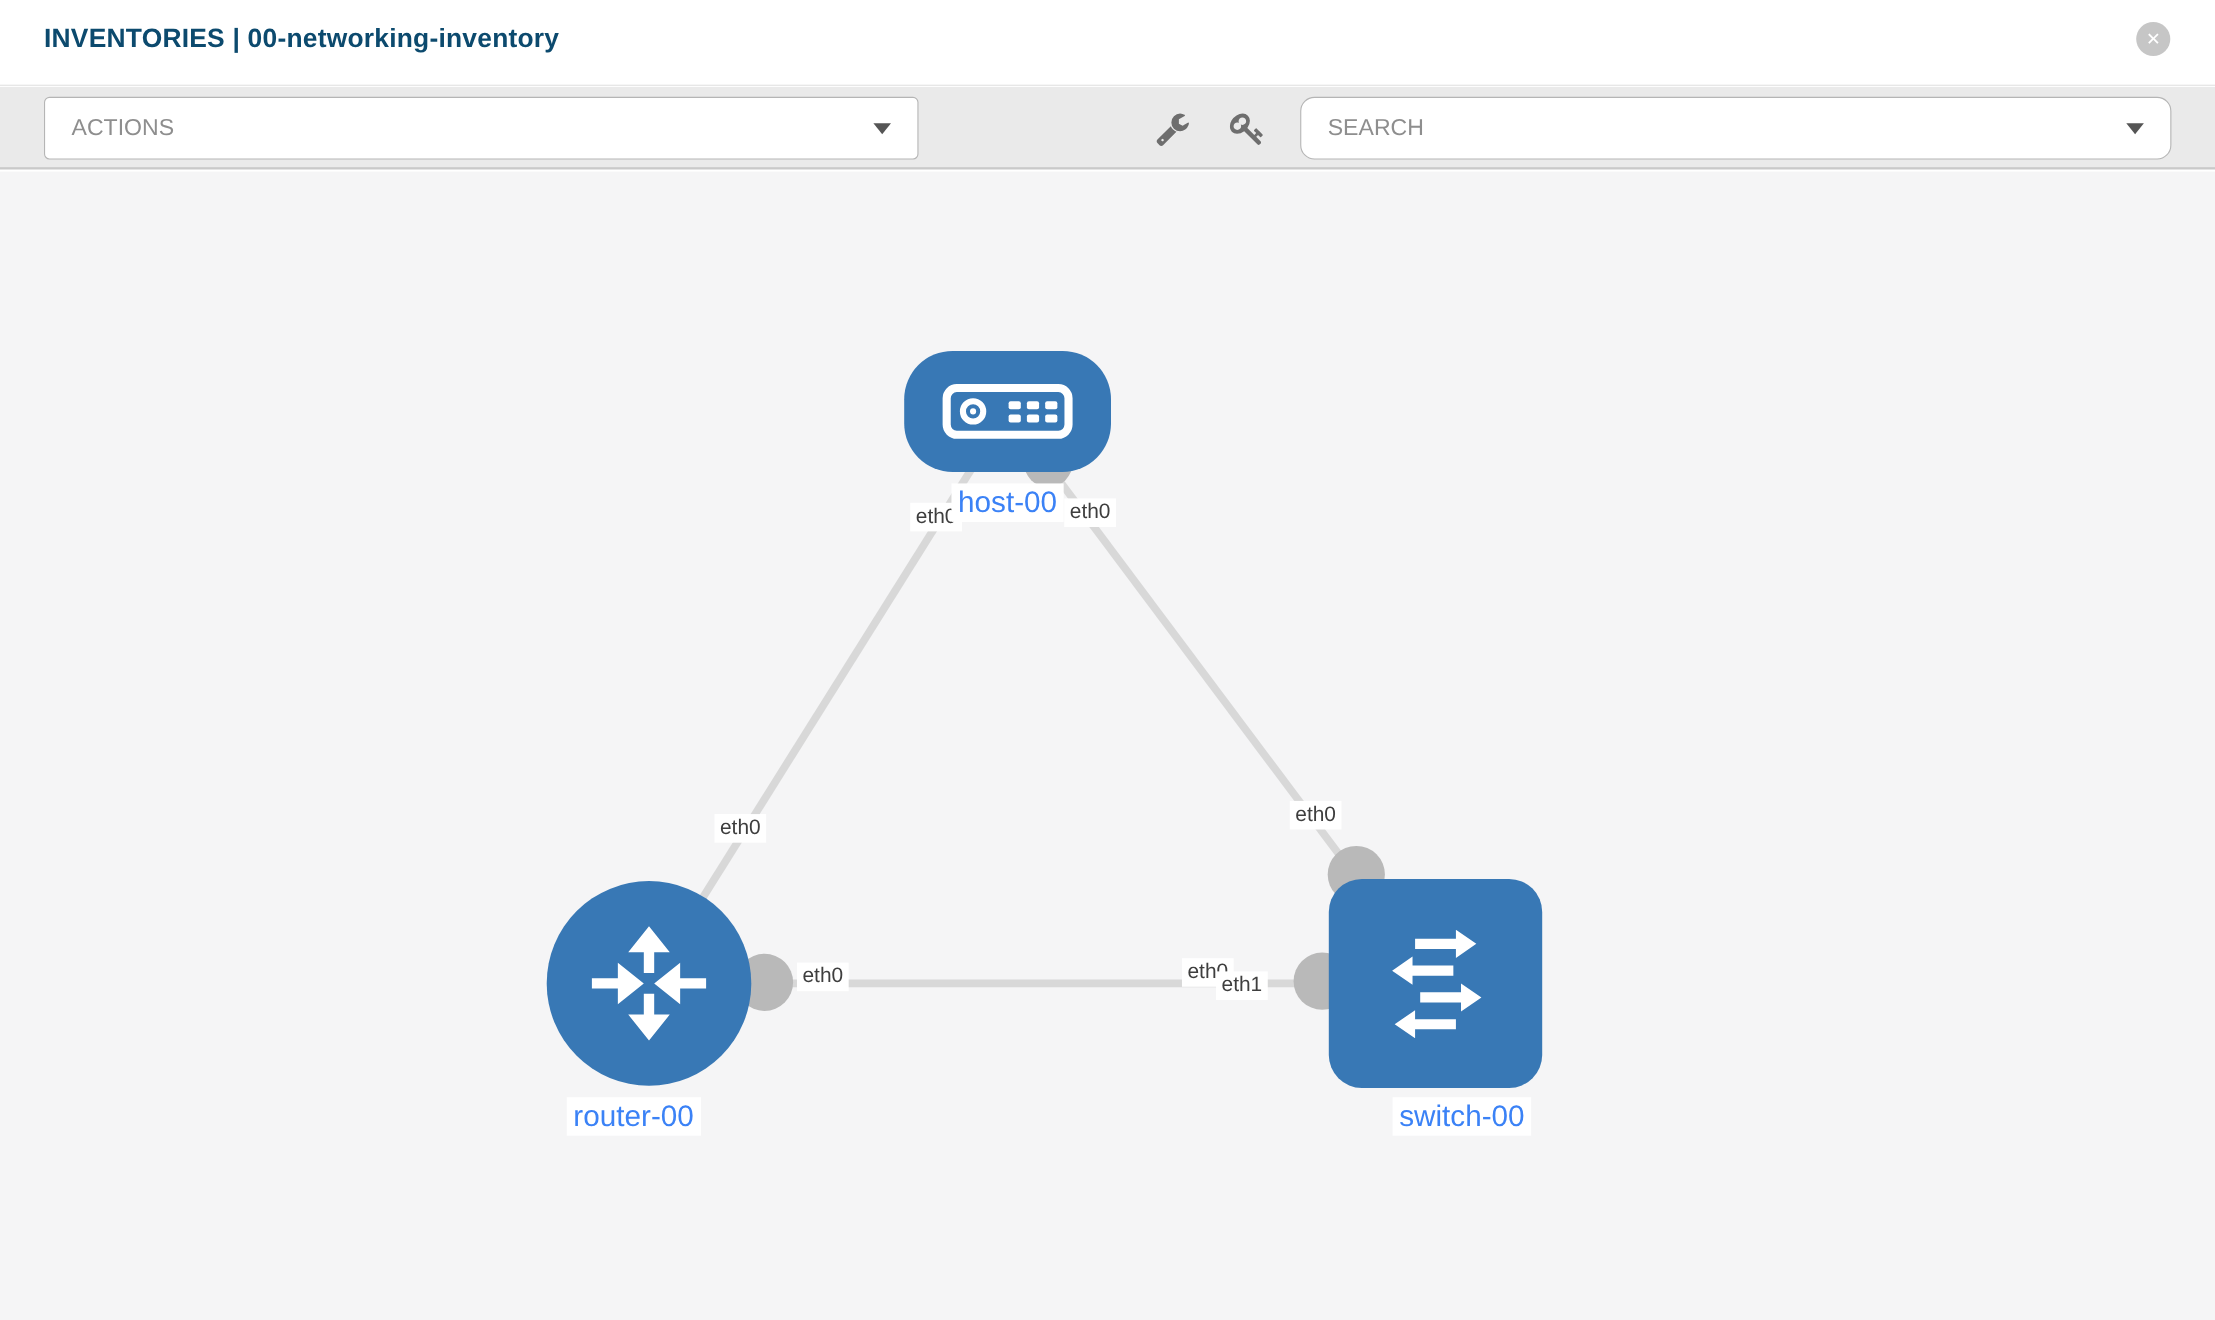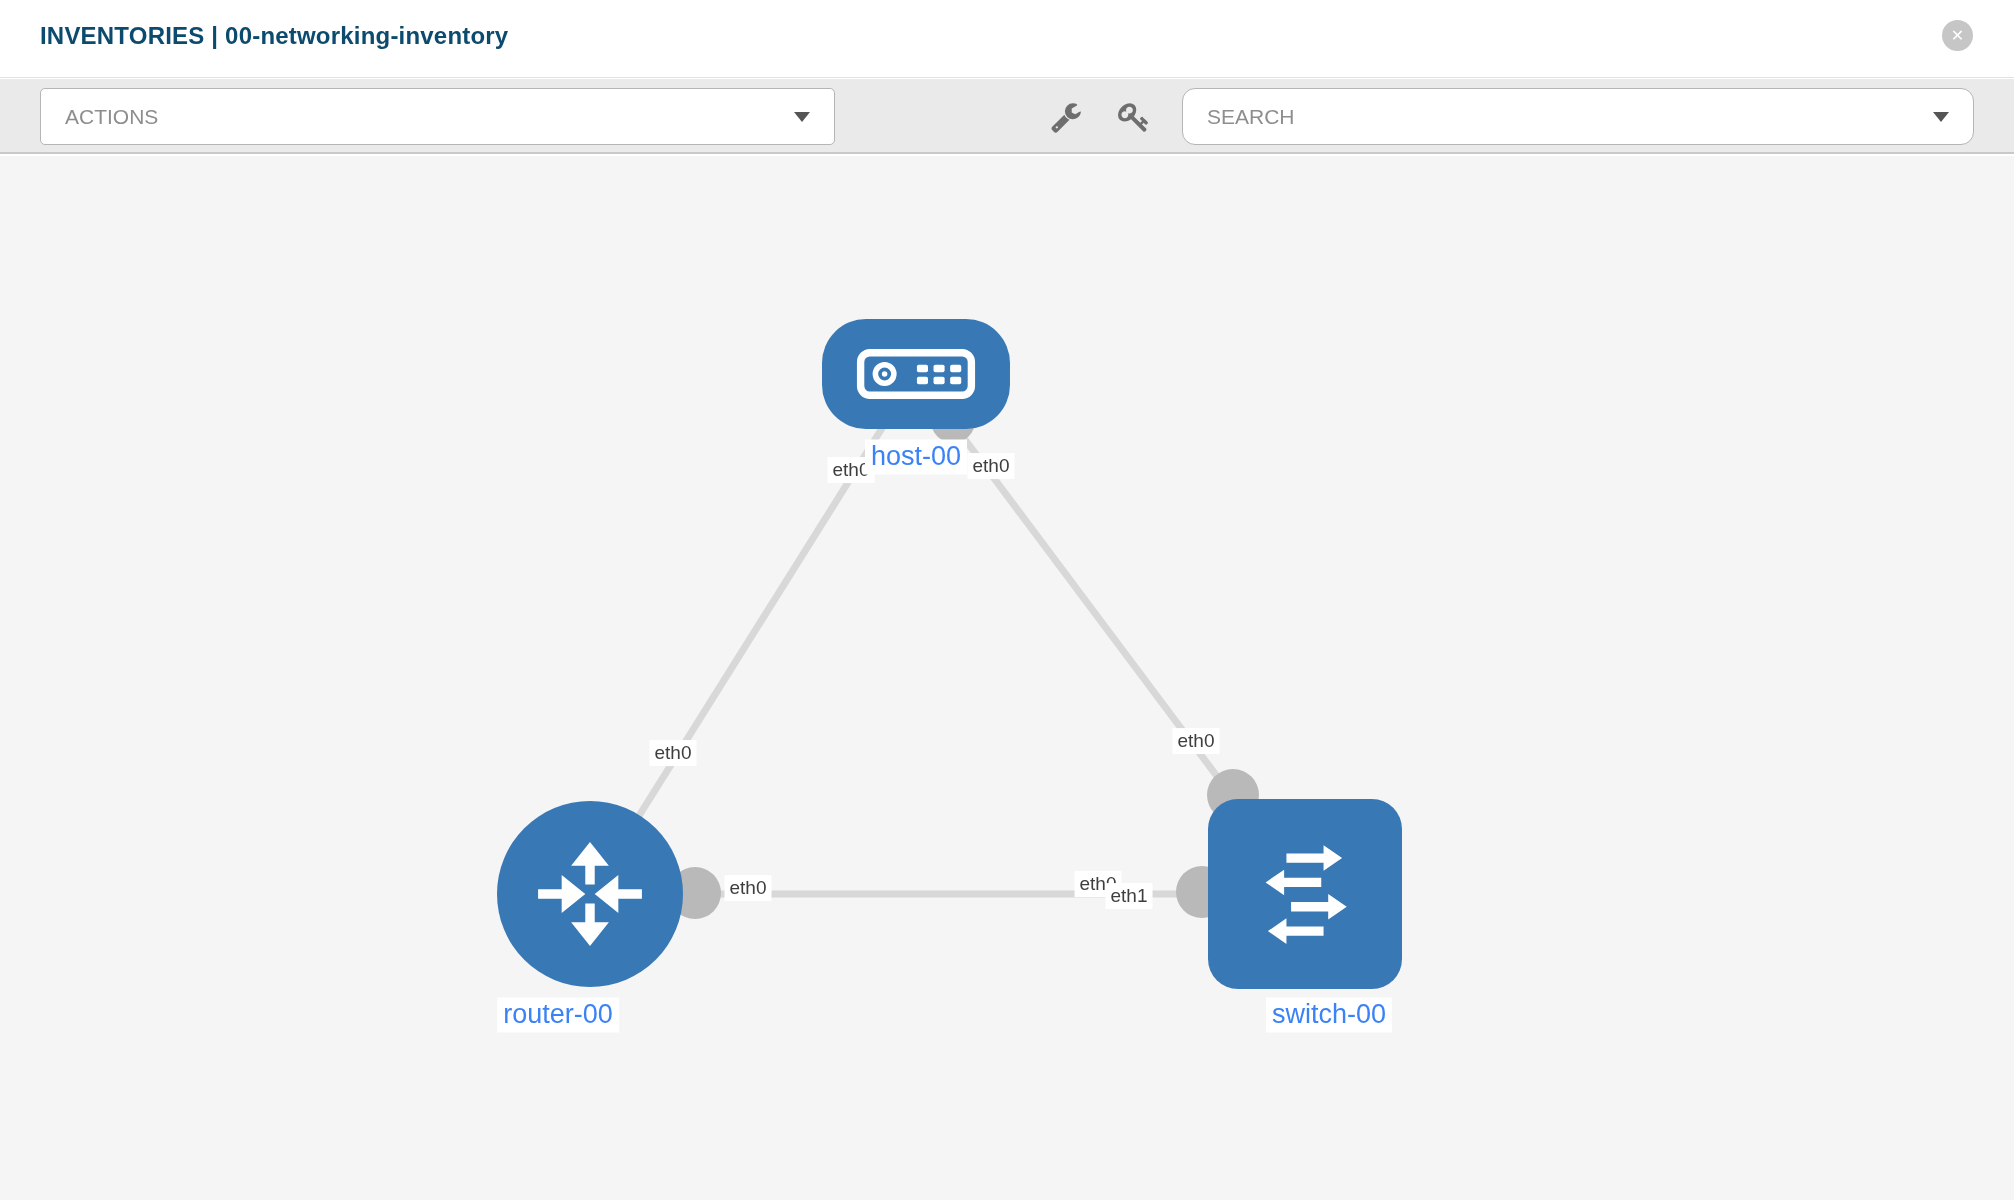--- a/index.html
+++ b/index.html
@@ -123,21 +123,21 @@
   <div class="node node-switch">
     <svg width="116" height="116" viewBox="0 0 100 100">
       <path fill="#ffffff" d="M82 19 L66 8 L66 15 L34 15 L34 23 L66 23 L66 30 Z"></path>
       <path fill="#ffffff" d="M16 40 L32 29 L32 36 L64 36 L64 44 L32 44 L32 51 Z"></path>
       <path fill="#ffffff" d="M86 61 L70 50 L70 57 L38 57 L38 65 L70 65 L70 72 Z"></path>
       <path fill="#ffffff" d="M18 82 L34 71 L34 78 L66 78 L66 86 L34 86 L34 93 Z"></path>
     </svg>
   </div>
 
   <div class="lbl lbl-node" style="left:916px;  top:301px;">host-00</div>
-  <div class="lbl lbl-node" style="left:558px;  top:859px;">router-00</div>
+  <div class="lbl lbl-node" style="left:576px;  top:859px;">router-00</div>
   <div class="lbl lbl-node" style="left:1303px; top:859px;margin-left:26px;">switch-00</div>
 
   <div class="lbl lbl-eth under" style="left:851px;  top:314px;">eth0</div>
   <div class="lbl lbl-eth" style="left:991px;  top:310px;">eth0</div>
   <div class="lbl lbl-eth" style="left:673px;  top:597px;">eth0</div>
   <div class="lbl lbl-eth" style="left:1196px; top:585px;">eth0</div>
   <div class="lbl lbl-eth" style="left:748px;  top:732px;">eth0</div>
   <div class="lbl lbl-eth under" style="left:1098px; top:728px;">eth0</div>
   <div class="lbl lbl-eth" style="left:1129px; top:716px;margin-top:24px;">eth1</div>
 

